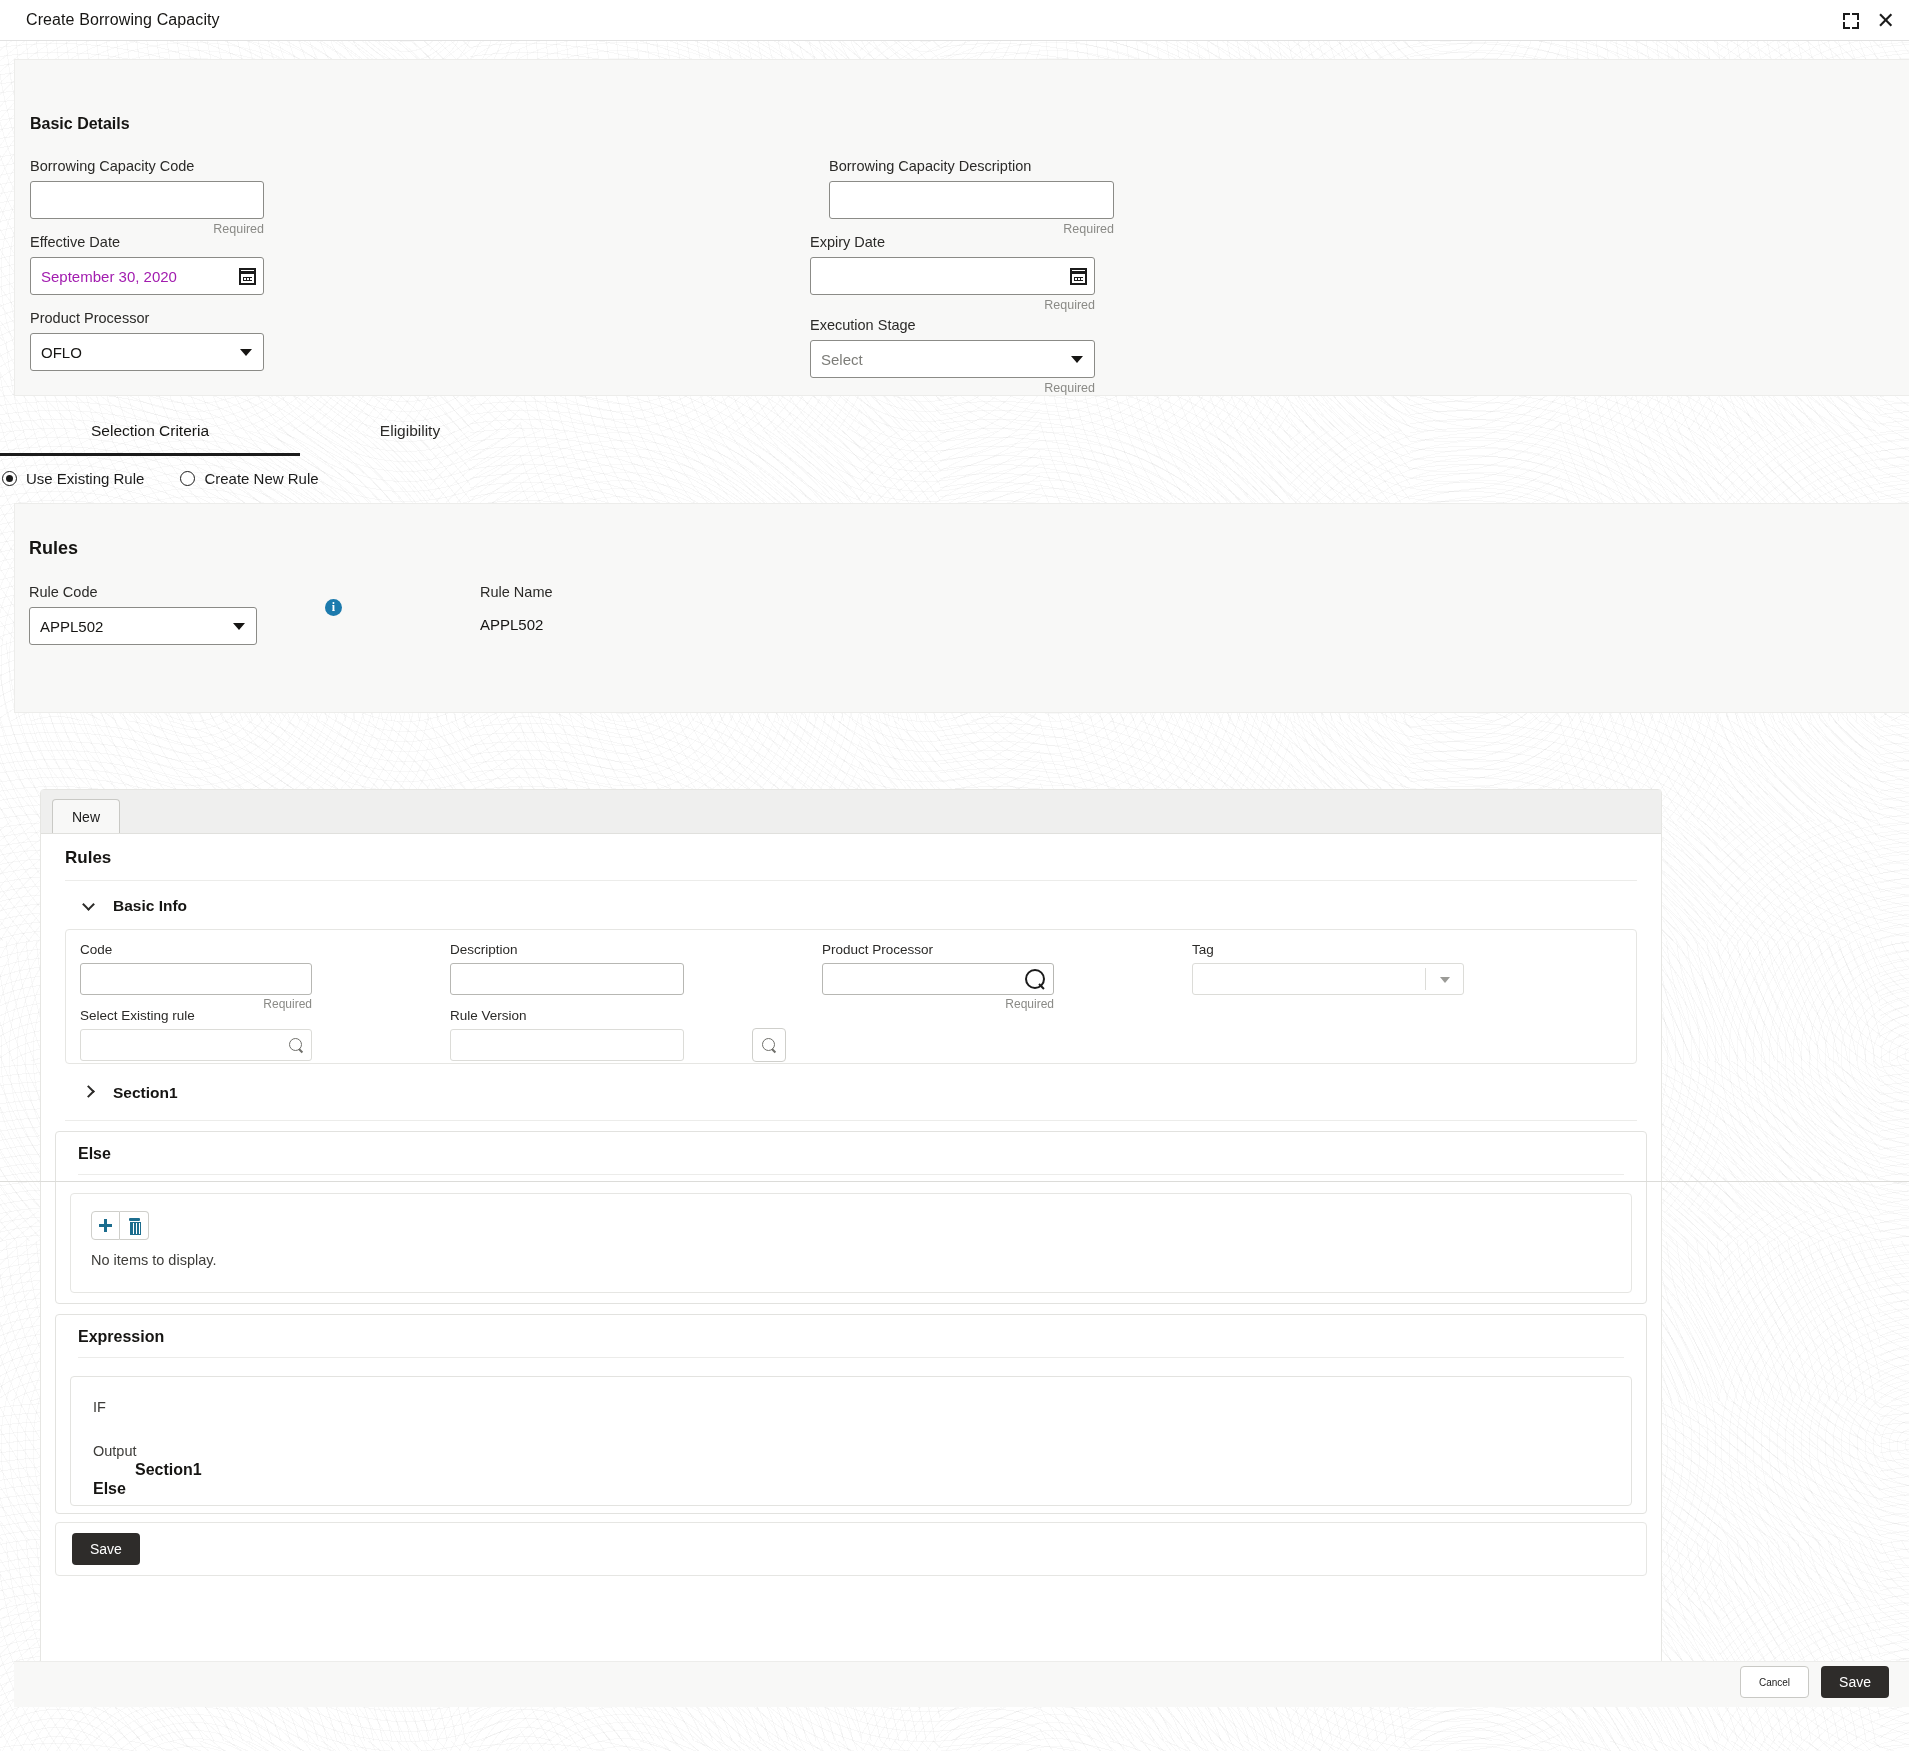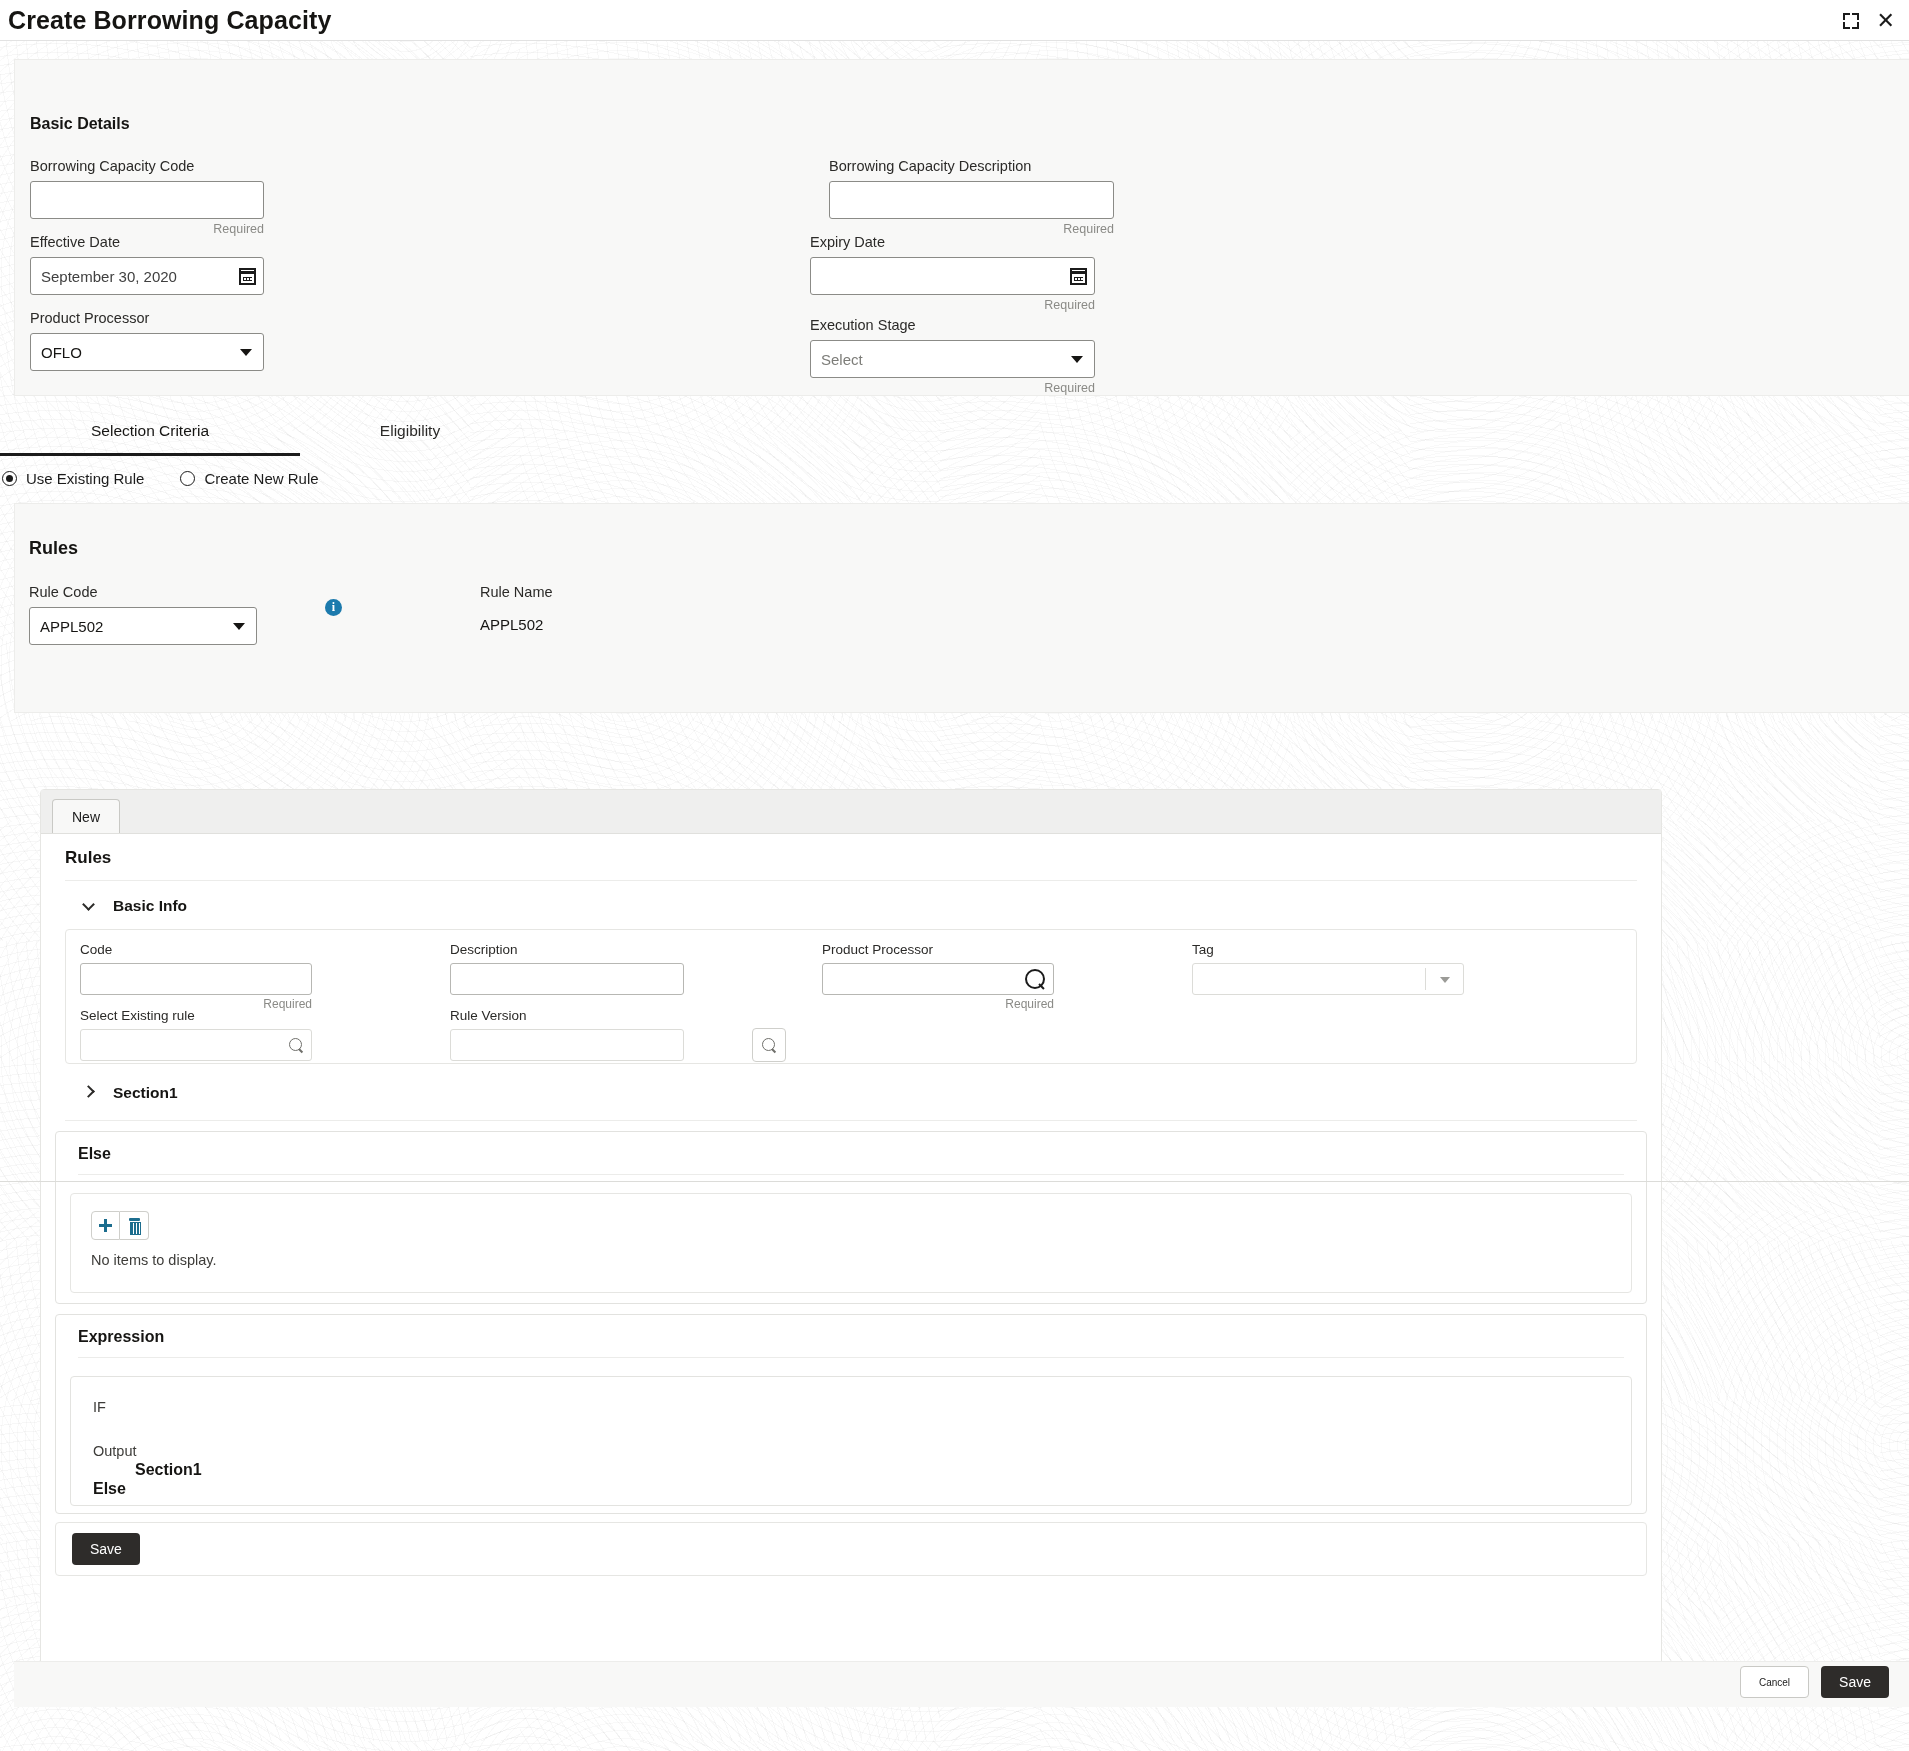--- a/index.html
+++ b/index.html
@@ -25,22 +25,22 @@
   .window { position: relative; width: 1909px; height: 1751px; }
 
   .titlebar {
     position: relative;
     height: 41px;
     background: #ffffff;
     border-bottom: 1px solid #e2e2e2;
     display: flex; align-items: center;
   }
   .titlebar .title {
-    margin-left: 8px;
-    font-size: 25px; font-weight: bold; color: #161513;
+    margin-left: 26px;
+    font-size: 16px; font-weight: normal; color: #161513;
     letter-spacing: .1px;
   }
   .titlebar .win-actions {
     position: absolute; right: 14px; top: 0; height: 41px;
     display: flex; align-items: center; gap: 16px;
   }
   .ic-btn { cursor: pointer; line-height: 0; }
   .ic-collapse { width: 20px; height: 20px; position: relative; }
   .ic-collapse i {
     position: absolute; width: 7px; height: 7px; border: 2px solid #1b1b1b;
@@ -73,21 +73,21 @@
   }
 
   .field-label { font-size: 14.5px; color: #2b2a28; margin-bottom: 7px; }
   .req { font-size: 12.5px; color: #8a8a86; text-align: right; margin-top: 3px; }
 
   .txt {
     width: 100%; height: 38px;
     border: 1px solid #8b8b87; border-radius: 3px;
     background: #ffffff;
     font-family: "Liberation Sans", sans-serif;
-    font-size: 15px; color: #404040;
+    font-size: 15px; color: #a21caf;
     padding: 8px 10px;
     outline: none;
   }
   .txt::placeholder { color: #7c7c78; }
 
   .ctl { position: relative; }
   .ctl .suffix {
     position: absolute; right: 8px; top: 0; height: 38px;
     display: flex; align-items: center; cursor: pointer;
   }

